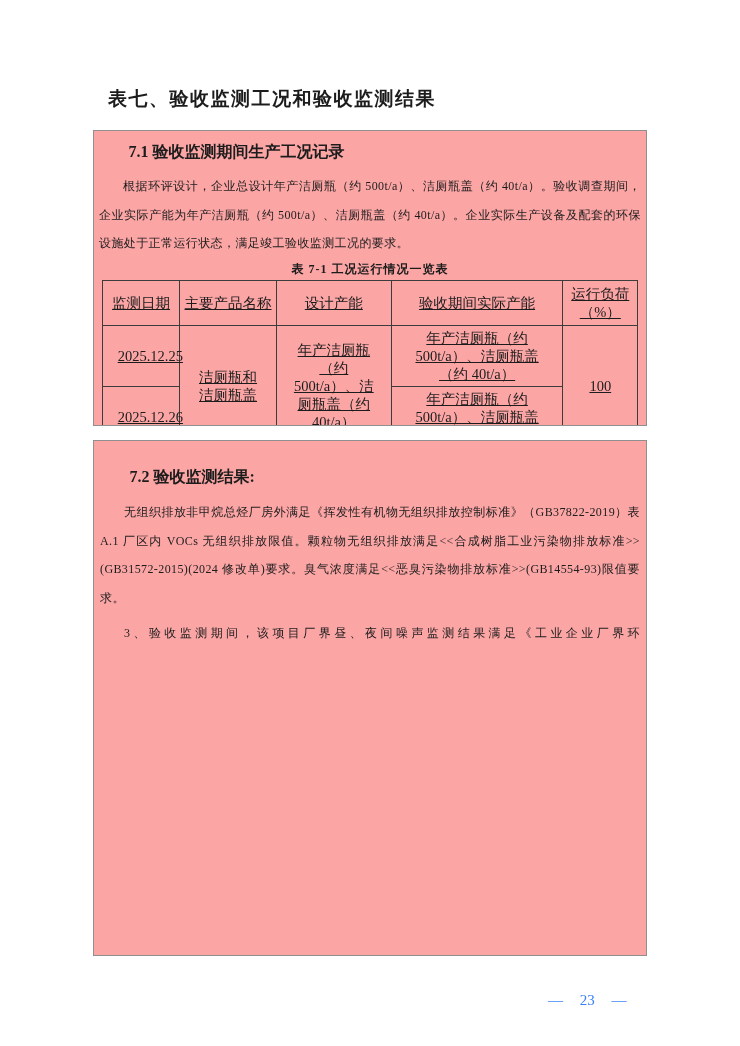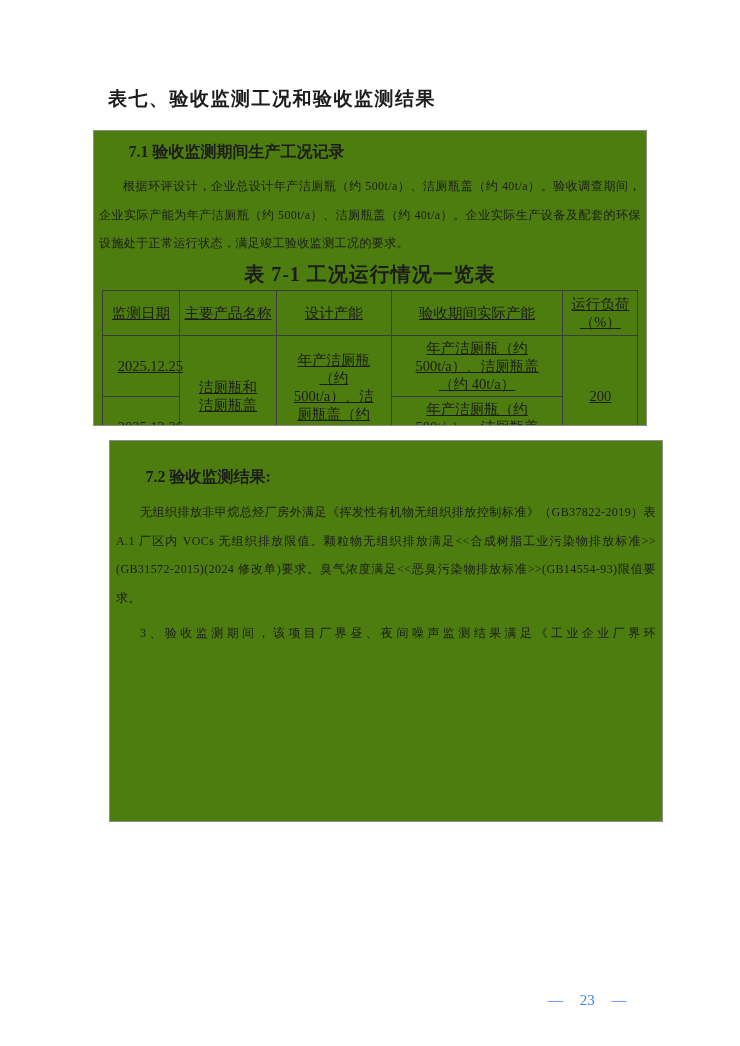--- a/index.html
+++ b/index.html
@@ -21,45 +21,45 @@
     font-size: 19px;
     font-weight: bold;
     letter-spacing: 1.5px;
     white-space: nowrap;
   }
   .panel {
     position: absolute;
     left: 93px;
     width: 554px;
     border: 1px solid #8f8f8f;
-    background: #4d7c0f;
+    background: #fca5a5;
     overflow: hidden;
   }
   .panel-1 { top: 130px; height: 296px; padding: 4px 5px 2px 5px; }
-  .panel-2 { top: 440px; height: 382px; padding: 8px 6px 0 6px; margin-left: 16px; }
+  .panel-2 { top: 440px; height: 516px; padding: 8px 6px 0 6px; }
   .sec-heading {
     font-size: 16px;
     font-weight: bold;
     text-indent: 1.85em;
     line-height: 22px;
   }
   .panel-1 .sec-heading { margin: 6px 0 9px 0; }
   .panel-2 .sec-heading { margin: 17px 0 10px 0; }
   .body-para {
     font-size: 12px;
     line-height: 28.5px;
     text-align: justify;
     text-indent: 2em;
     letter-spacing: 0.4px;
   }
   .para-spaced { margin-top: 7px; }
   .para-cutoff { text-align-last: justify; }
   .table-caption {
     text-align: center;
-    font-size: 20px;
+    font-size: 12px;
     font-weight: bold;
     margin: 3px 0 2px 0;
     letter-spacing: 1px;
   }
   table.ops-table {
     width: 99%;
     margin: 0 auto;
     border-collapse: collapse;
     table-layout: fixed;
     font-size: 14.5px;
@@ -112,21 +112,21 @@
           <th>验收期间实际产能</th>
           <th>运行负荷（%）</th>
         </tr>
       </thead>
       <tbody>
         <tr>
           <td>2025.12.25</td>
           <td rowspan="2">洁厕瓶和洁厕瓶盖</td>
           <td rowspan="2">年产洁厕瓶（约 500t/a）、洁厕瓶盖（约 40t/a）</td>
           <td>年产洁厕瓶（约 500t/a）、洁厕瓶盖（约 40t/a）</td>
-          <td rowspan="2">200</td>
+          <td rowspan="2">100</td>
         </tr>
         <tr>
           <td>2025.12.26</td>
           <td>年产洁厕瓶（约 500t/a）、洁厕瓶盖（约 40t/a）</td>
         </tr>
       </tbody>
     </table>
   </div>
 
   <div class="panel panel-2">

